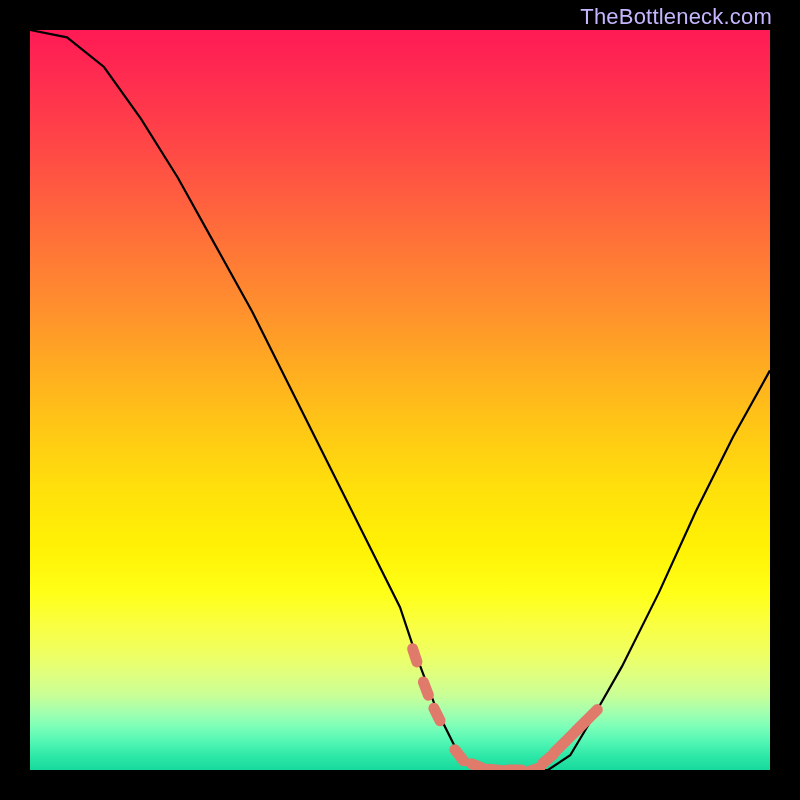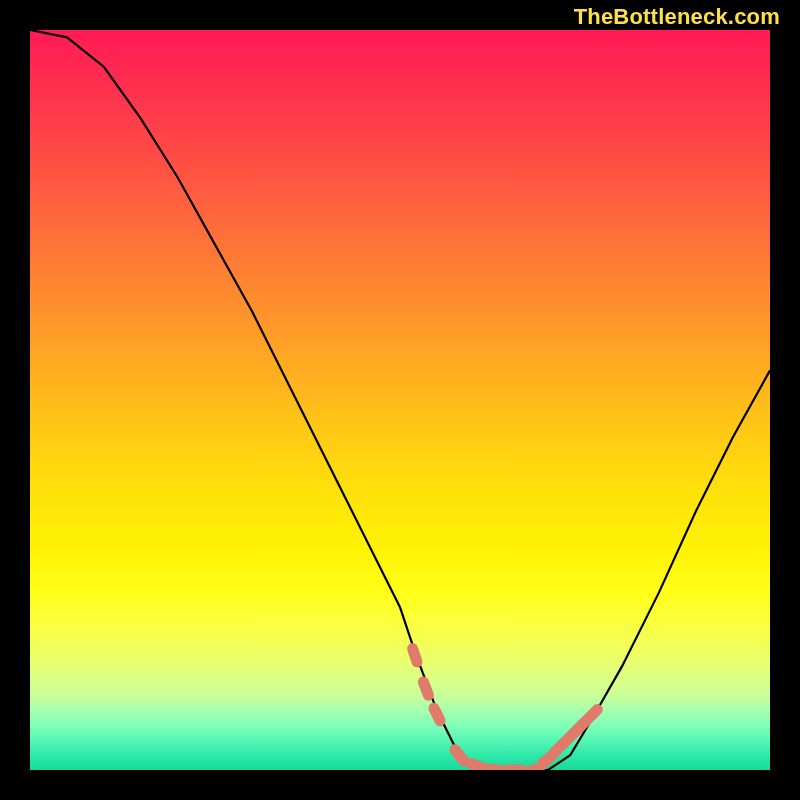--- a/index.html
+++ b/index.html
@@ -13,24 +13,24 @@
   }
   .frame {
     position: relative;
     width: 800px;
     height: 800px;
     background: #000;
   }
   .watermark {
     position: absolute;
     top: 4px;
-    right: 20px;
+    right: 28px;
     font-size: 22px;
-    font-weight: 700;
-    color: #fde047;
+    font-weight: 400;
+    color: #c4b5fd;
     letter-spacing: 0.2px;
     z-index: 5;
   }
   .plot-area {
     position: absolute;
     left: 30px;
     top: 30px;
     width: 740px;
     height: 740px;
     overflow: hidden;

